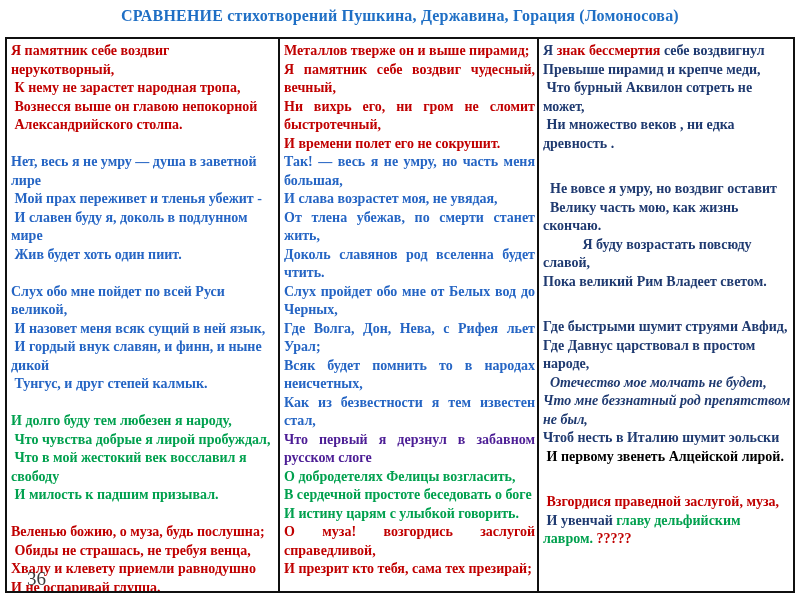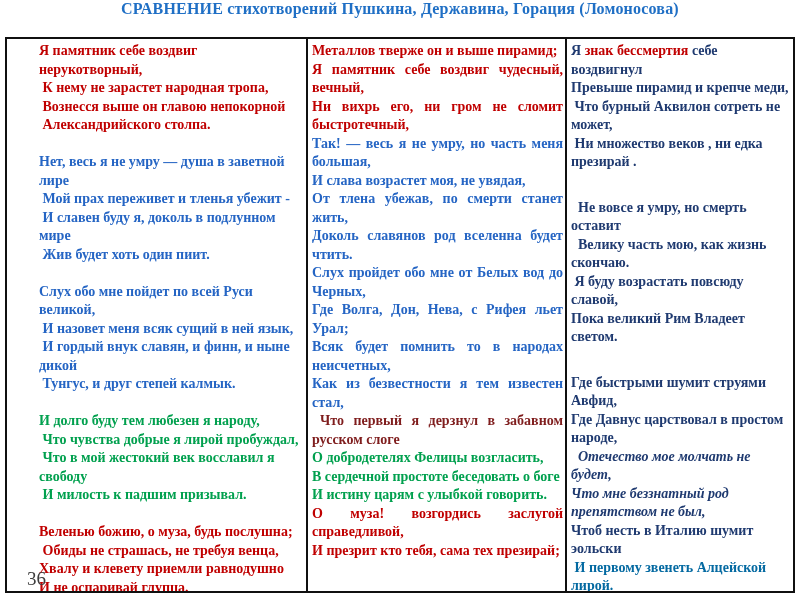--- a/index.html
+++ b/index.html
@@ -4,28 +4,28 @@
 <style>
   * { margin:0; padding:0; box-sizing:border-box; }
   html,body { width:800px; height:600px; }
   body {
     background:#ffffff;
     font-family:"Liberation Serif", serif;
     overflow:hidden;
   }
   .slide { position:relative; width:800px; height:600px; background:#ffffff; }
   .title {
-    position:absolute; top:0; left:0; width:100%;
+    position:absolute; top:7px; left:0; width:100%;
     text-align:center; font-size:16px; font-weight:bold;
     letter-spacing:0.2px;
   }
   .table {
     position:absolute; left:5px; top:37px; width:790px; height:556px;
     display:grid; grid-template-columns:273px 259px 1fr;
-    border:2px solid #101010; background:#ffffff;padding-left:28px;
+    border:2px solid #101010; background:#ffffff;
   }
   .cell {
     border-right:2px solid #101010;
     padding:3px 2px 2px 4px;
     font-size:14px; font-weight:bold; line-height:18.5px;
     overflow:hidden;
   }
   .cell:last-child { border-right:none; }
   .line { white-space:pre-wrap; }
   .cell-1 .line { white-space:normal; text-align:justify; }
@@ -75,64 +75,65 @@
           <div class="line"><span style="color: rgb(192, 0, 0);"> Обиды не страшась, не требуя венца,</span></div>
           <div class="line"><span style="color: rgb(192, 0, 0);">Хвалу и клевету приемли равнодушно</span></div>
           <div class="line"><span style="color: rgb(192, 0, 0);">И не оспаривай глупца.</span></div>
         </div>
       </div>
     <div class="cell cell-1">
         <div class="para">
           <div class="line"><span style="color: rgb(192, 0, 0);">Металлов тверже он и выше пирамид;</span></div>
           <div class="line"><span style="color: rgb(192, 0, 0);">Я памятник себе воздвиг чудесный, вечный,</span></div>
           <div class="line"><span style="color: rgb(192, 0, 0);">Ни вихрь его, ни гром не сломит быстротечный,</span></div>
+          <div class="line"><span style="color: rgb(192, 0, 0);">И времени полет его не сокрушит.</span></div>
         </div>
         <div class="para">
           <div class="line"><span style="color: rgb(37, 101, 196);">Так! — весь я не умру, но часть меня большая,</span></div>
           <div class="line"><span style="color: rgb(37, 101, 196);">И слава возрастет моя, не увядая,</span></div>
           <div class="line"><span style="color: rgb(37, 101, 196);">От тлена убежав, по смерти станет жить,</span></div>
           <div class="line"><span style="color: rgb(37, 101, 196);">Доколь славянов род вселенна будет чтить.</span></div>
         </div>
         <div class="para">
           <div class="line"><span style="color: rgb(37, 101, 196);">Слух пройдет обо мне от Белых вод до Черных,</span></div>
           <div class="line"><span style="color: rgb(37, 101, 196);">Где Волга, Дон, Нева, с Рифея льет Урал;</span></div>
           <div class="line"><span style="color: rgb(37, 101, 196);">Всяк будет помнить то в народах неисчетных,</span></div>
           <div class="line"><span style="color: rgb(37, 101, 196);">Как из безвестности я тем известен стал,</span></div>
         </div>
         <div class="para">
-          <div class="line"><span style="color: #7f1d1d; margin-left: 8px;">Что первый я дерзнул в забавном русском слоге</span></div>
+          <div class="line"><span style="color: #4c1d95;">Что первый я дерзнул в забавном русском слоге</span></div>
           <div class="line"><span style="color: rgb(0, 160, 78);">О добродетелях Фелицы возгласить,</span></div>
           <div class="line"><span style="color: rgb(0, 160, 78);">В сердечной простоте беседовать о боге</span></div>
           <div class="line"><span style="color: rgb(0, 160, 78);">И истину царям с улыбкой говорить.</span></div>
         </div>
         <div class="para">
           <div class="line"><span style="color: rgb(192, 0, 0);">О муза! возгордись заслугой справедливой,</span></div>
           <div class="line"><span style="color: rgb(192, 0, 0);">И презрит кто тебя, сама тех презирай;</span></div>
         </div>
       </div>
     <div class="cell cell-2">
         <div class="para">
           <div class="line"><span style="color: rgb(31, 58, 112);">Я </span><span style="color: rgb(192, 0, 0);">знак бессмертия</span><span style="color: rgb(31, 58, 112);"> себе воздвигнул</span></div>
           <div class="line"><span style="color: rgb(31, 58, 112);">Превыше пирамид и крепче меди,</span></div>
           <div class="line"><span style="color: rgb(31, 58, 112);"> Что бурный Аквилон сотреть не может,</span></div>
-          <div class="line"><span style="color: rgb(31, 58, 112);"> Ни множество веков , ни едка презирай .</span></div>
+          <div class="line"><span style="color: rgb(31, 58, 112);"> Ни множество веков , ни едка древность .</span></div>
         </div>
         <div class="para">
-          <div class="line"><span style="color: rgb(31, 58, 112);">  Не вовсе я умру, но смерть оставит</span></div>
+          <div class="line"><span style="color: rgb(31, 58, 112);">  Не вовсе я умру, но воздвиг оставит</span></div>
           <div class="line"><span style="color: rgb(31, 58, 112);">  Велику часть мою, как жизнь скончаю.</span></div>
-          <div class="line"><span style="color: rgb(31, 58, 112);"> Я буду возрастать повсюду славой,</span></div>
+          <div class="line"><span style="color: rgb(31, 58, 112); margin-left: 36px;"> Я буду возрастать повсюду славой,</span></div>
           <div class="line"><span style="color: rgb(31, 58, 112);">Пока великий Рим Владеет светом.</span></div>
         </div>
         <div class="para">
           <div class="line"><span style="color: rgb(31, 58, 112);">Где быстрыми шумит струями Авфид,</span></div>
           <div class="line"><span style="color: rgb(31, 58, 112);">Где Давнус царствовал в простом народе,</span></div>
           <div class="line"><span style="color: rgb(31, 58, 112); font-style: italic;">  Отечество мое молчать не будет,</span></div>
           <div class="line"><span style="color: rgb(31, 58, 112); font-style: italic;">Что мне беззнатный род препятством не был,</span></div>
           <div class="line"><span style="color: rgb(31, 58, 112);">Чтоб несть в Италию шумит эольски</span></div>
-          <div class="line"><span style="color: #0369a1;"> И первому звенеть Алцейской лирой.</span></div>
+          <div class="line"><span style="color: #000000;"> И первому звенеть Алцейской лирой.</span></div>
         </div>
         <div class="para">
           <div class="line"><span style="color: rgb(192, 0, 0);"> Взгордися праведной заслугой, муза,</span></div>
           <div class="line"><span style="color: rgb(31, 58, 112);"> И увенчай</span><span style="color: rgb(0, 160, 78);"> главу дельфийским лавром.</span><span style="color: rgb(192, 0, 0);"> ?????</span></div>
         </div>
       </div>
   </div>
   <div class="page-number" style="color: rgb(61, 61, 61);">36</div>
 </div>
 

